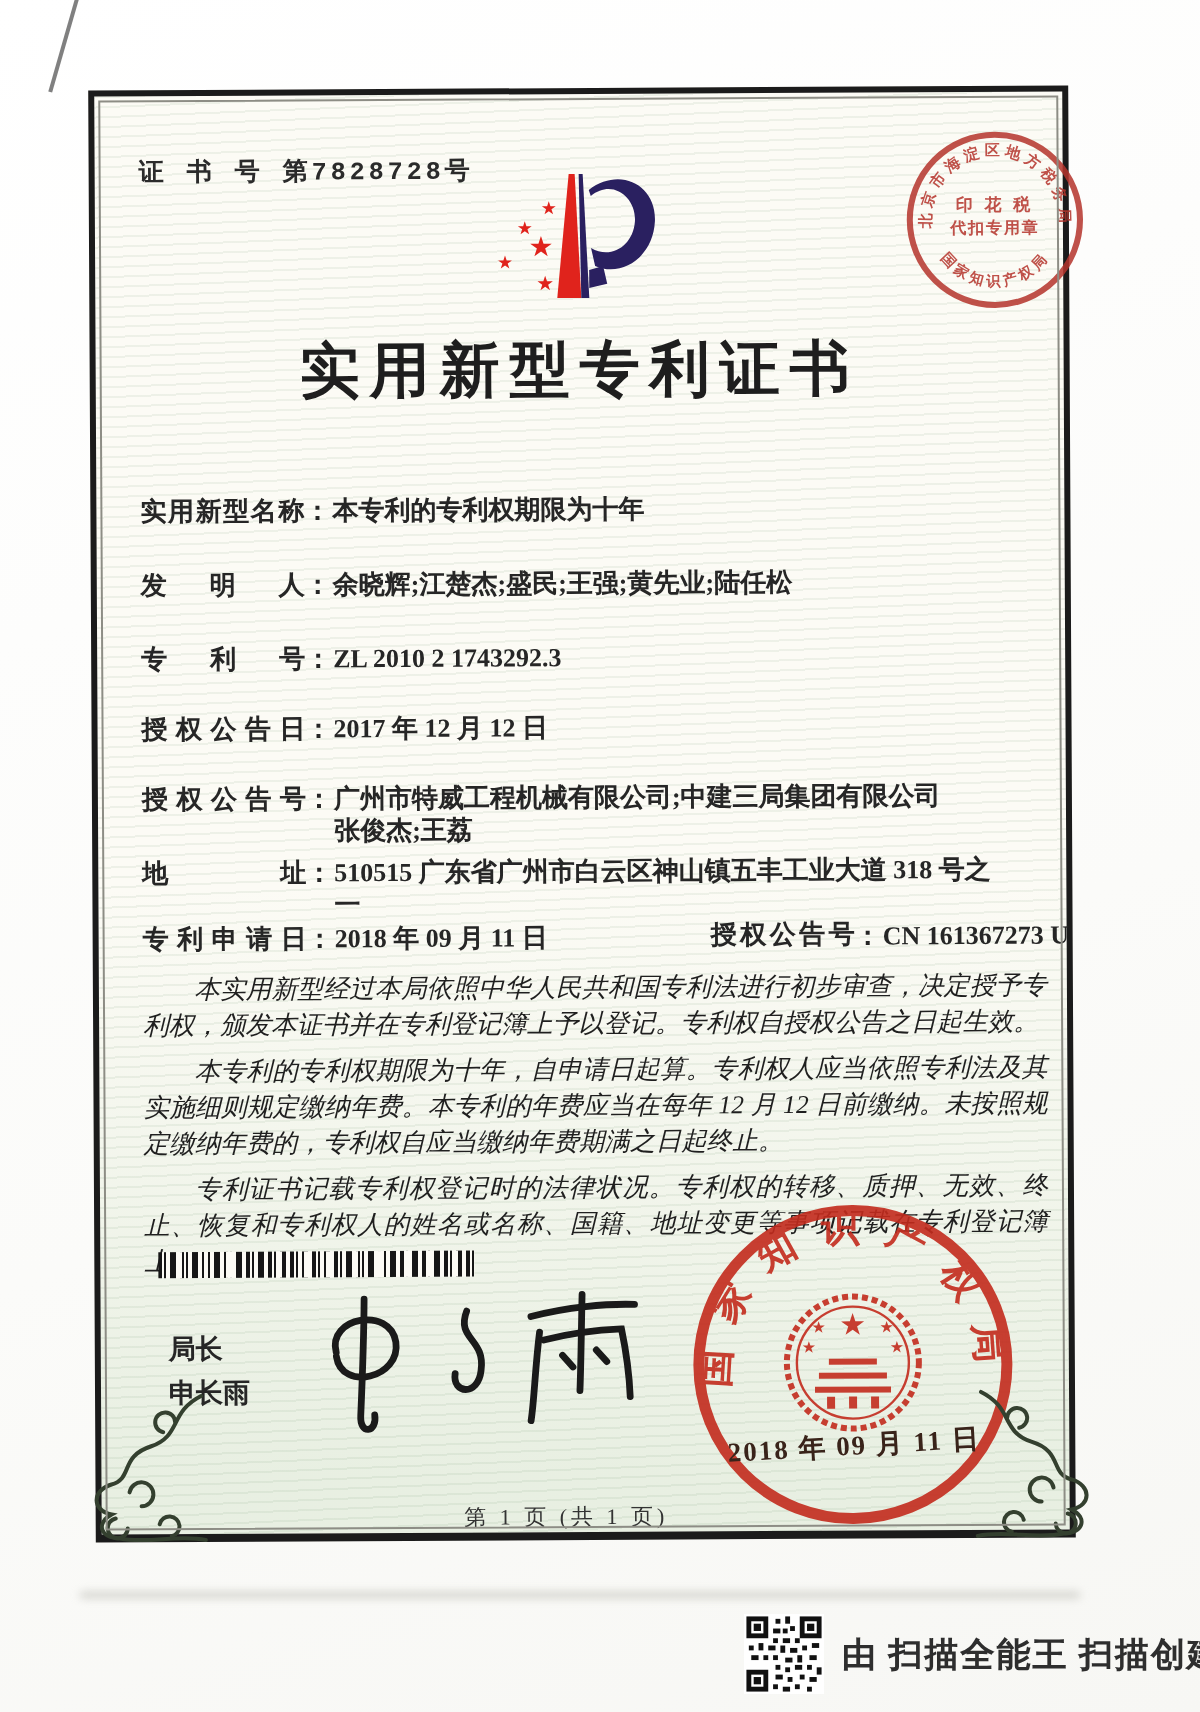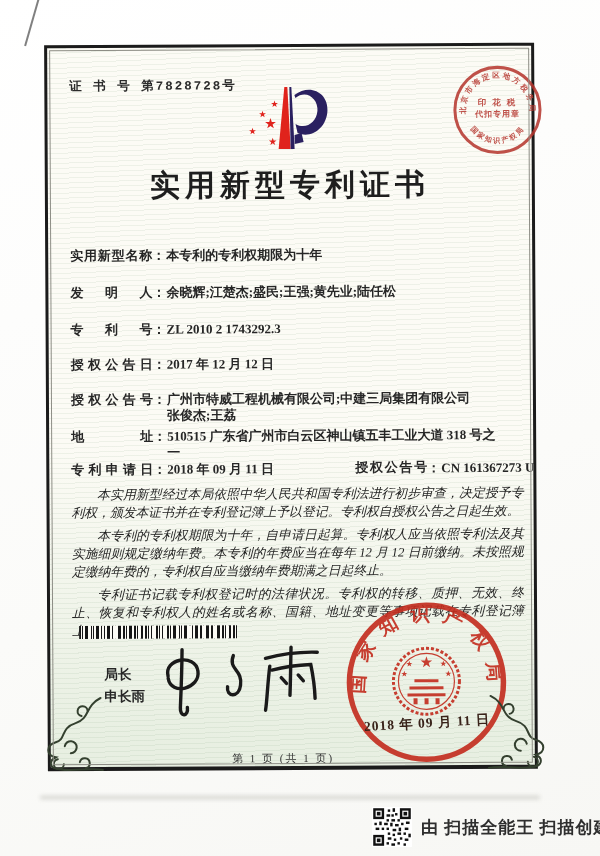--- a/index.html
+++ b/index.html
@@ -44,21 +44,21 @@
   .paras{position:absolute;left:22px;top:438px;width:452px;font-size:12.8px;line-height:18px;
          font-style:italic;color:#1f1f1f;text-align:justify;}
   .paras p{margin:0 0 5px 0;text-indent:2em;}
 
   .barcode{position:absolute;left:29px;top:578px;width:158px;height:13px;
     background-image:
       repeating-linear-gradient(90deg, rgba(255,255,255,0) 0 9px, #fcfbf5 9px 12px, rgba(255,255,255,0) 12px 23px, #fcfbf5 23px 25px),
       repeating-linear-gradient(90deg,#161616 0 2px,#fcfbf5 2px 3px,#161616 3px 4px,#fcfbf5 4px 6px,#161616 6px 9px,#fcfbf5 9px 11px);
   }
 
-  .director{position:absolute;left:54px;top:616px;font-size:13.5px;font-weight:600;line-height:22px;color:#262626;}
+  .director{position:absolute;left:34px;top:616px;font-size:13.5px;font-weight:600;line-height:22px;color:#262626;}
   .signature{position:absolute;left:96px;top:596px;width:190px;height:80px;}
 
   .seal{position:absolute;left:291px;top:551px;width:170px;height:170px;opacity:.9;}
   .seal-date{position:absolute;left:304px;top:668px;width:145px;text-align:center;
              font-size:13.5px;font-weight:bold;letter-spacing:1px;color:#39231a;transform:rotate(-3deg);}
 
   .footer{position:absolute;left:0;top:704px;width:96%;text-align:center;font-size:11px;letter-spacing:2px;color:#333;}
 
   .corner{position:absolute;width:64px;height:78px;}
   .corner.left{left:-8px;top:648px;}

